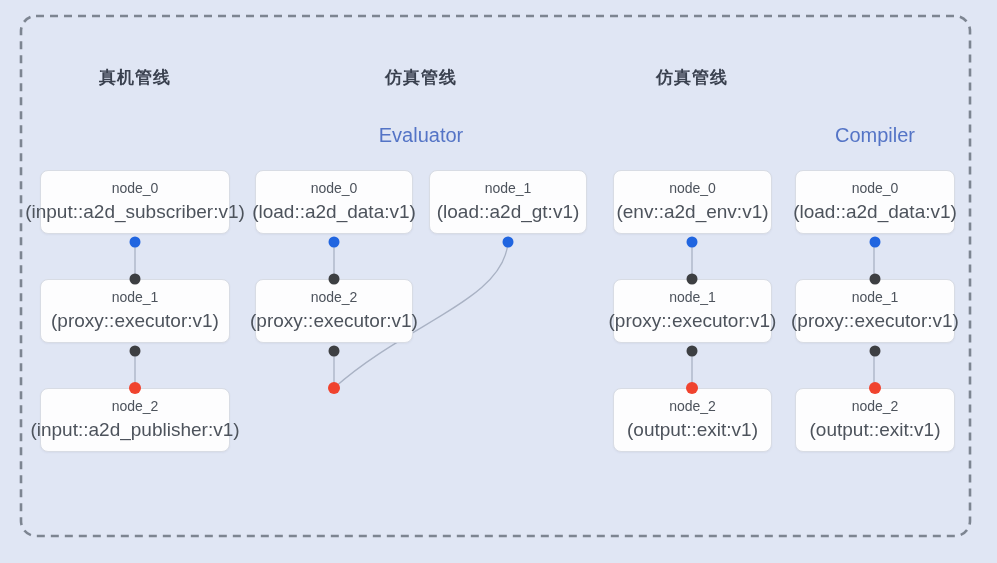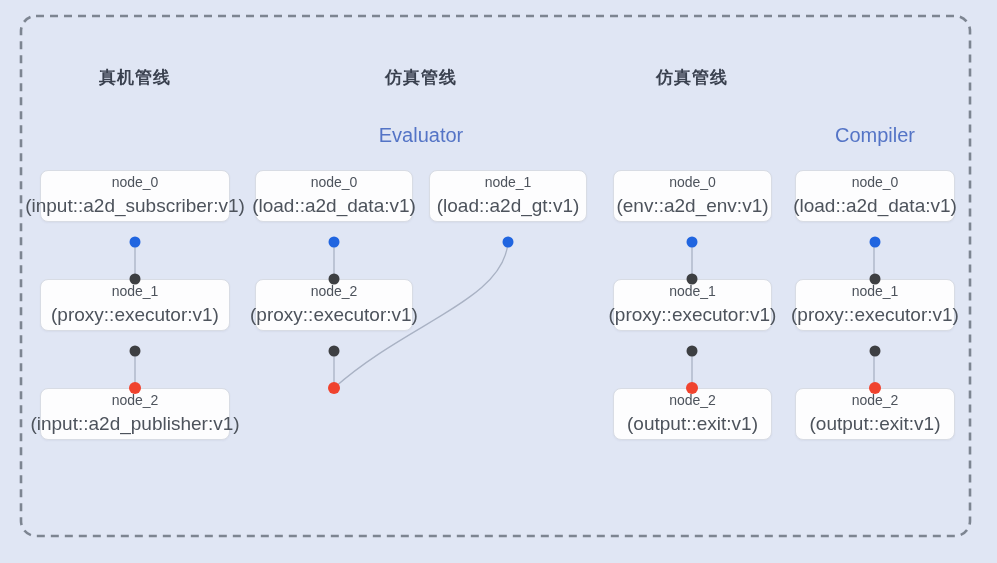--- a/index.html
+++ b/index.html
@@ -15,21 +15,21 @@
   #dots-layer{z-index:3;}
   .nodes-layer{position:absolute;left:0;top:0;width:997px;height:563px;z-index:2;}
 
   .dash-rect{fill:none;stroke:var(--dash-border,#7d8591);stroke-width:2.6;stroke-dasharray:8 6;}
 
   .p-title{position:absolute;width:220px;margin-left:-110px;text-align:center;z-index:2;}
   .p-title.zh{top:66px;font-size:17px;font-weight:700;color:var(--title-zh,#3a414f);letter-spacing:1px;}
   .p-title.en{top:124px;font-size:20px;font-weight:400;color:var(--title-en,#5474c6);}
 
   .node{
-    position:absolute;height:52px;box-sizing:border-box;
+    position:absolute;height:64px;box-sizing:border-box;
     background:var(--node-bg,#fdfdfe);
     border:1px solid var(--node-border,#d8dce4);
     border-radius:8px;
     box-shadow:0 1px 2px rgba(60,70,100,0.06);
     display:flex;flex-direction:column;align-items:center;justify-content:center;
     gap:4px;
   }
   .n-name{font-size:14px;color:var(--node-text,#4d535c);line-height:1.2;}
   .n-type{font-size:19px;color:var(--node-text,#4d535c);line-height:1.2;}
 

